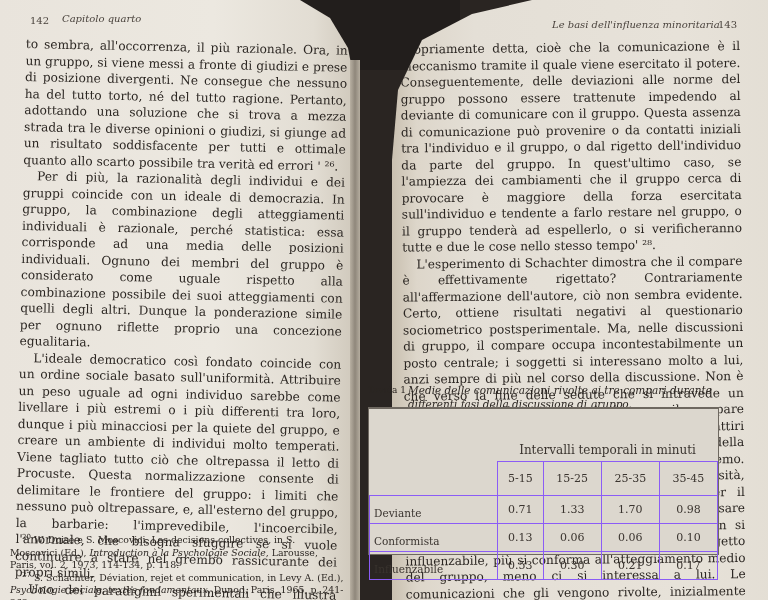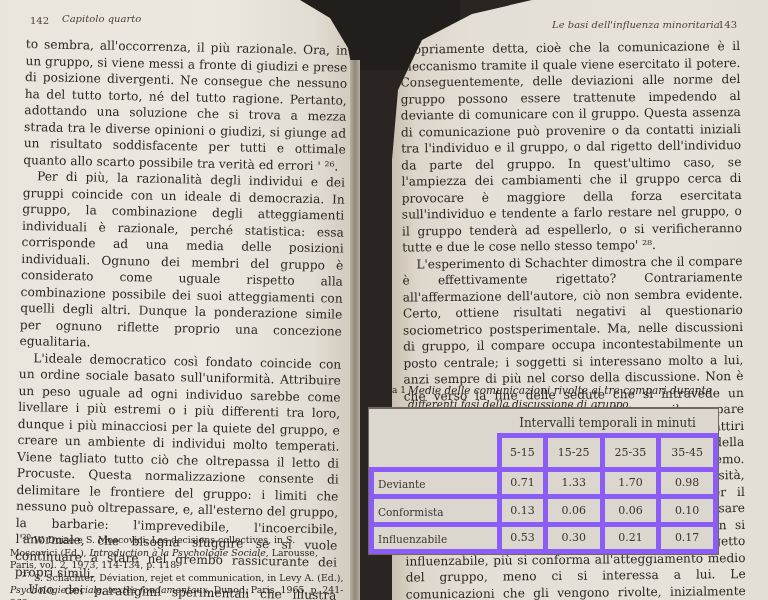--- a/index.html
+++ b/index.html
@@ -52,22 +52,22 @@
       position: absolute; left: 368px; top: 383px; width: 380px; font-size: 10.5px; line-height: 14px;
     }
     .tav-caption .lbl { font-size: 9px; display: inline-block; width: 40px; vertical-align: top; }
     .tav-caption .txt { display: inline-block; width: 328px; font-style: italic; vertical-align: top; }
     .tav-table {
       position: absolute; left: 368px; top: 407px; width: 351px; height: 148px;
       background: #dcd7ce;
       border: 1px solid #6e6860;
       border-top: 2px solid #6e6860;
     }
-    .tav-table table { border-collapse: collapse; width: 100%; height: 100%; font-size: 11px; }
-    .tav-table td { border: 5px solid #8b5cf6; text-align: center; color: #3a342f; }
+    .tav-table table { border-collapse: collapse; width: 100%; height: 100%; font-size: 11px; margin-top: 26px; }
+    .tav-table td { border: 1px solid #8b5cf6; text-align: center; color: #3a342f; }
     .tav-table .rowlbl { text-align: left; padding-left: 4px; font-size: 10.5px; vertical-align: bottom; padding-bottom: 4px; width: 128px; }
     .tav-table .hdr { border: none; font-size: 12px; padding-top: 4px; }
     .tav-table .nb { border-left: none; border-top: none; border-bottom: none; }
   </style>
 </head>
 <body>
 
 <div class="dark-top"></div>
 
 <div class="page page-left">

